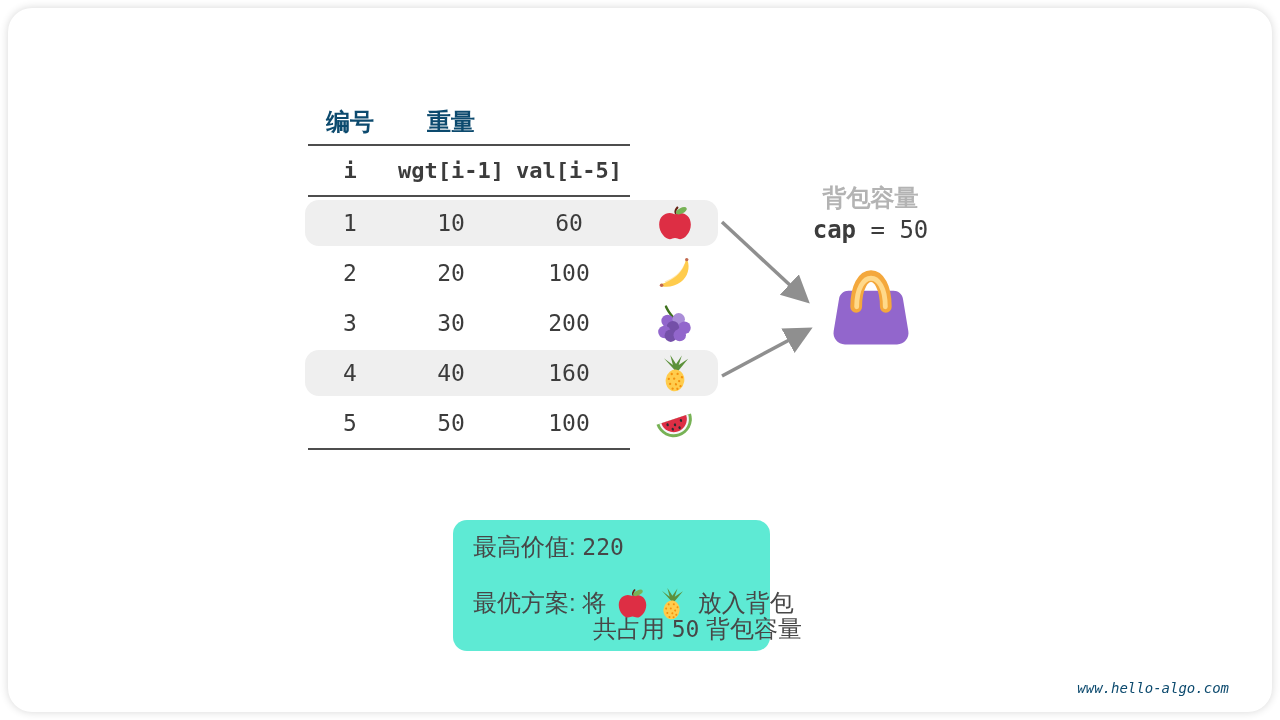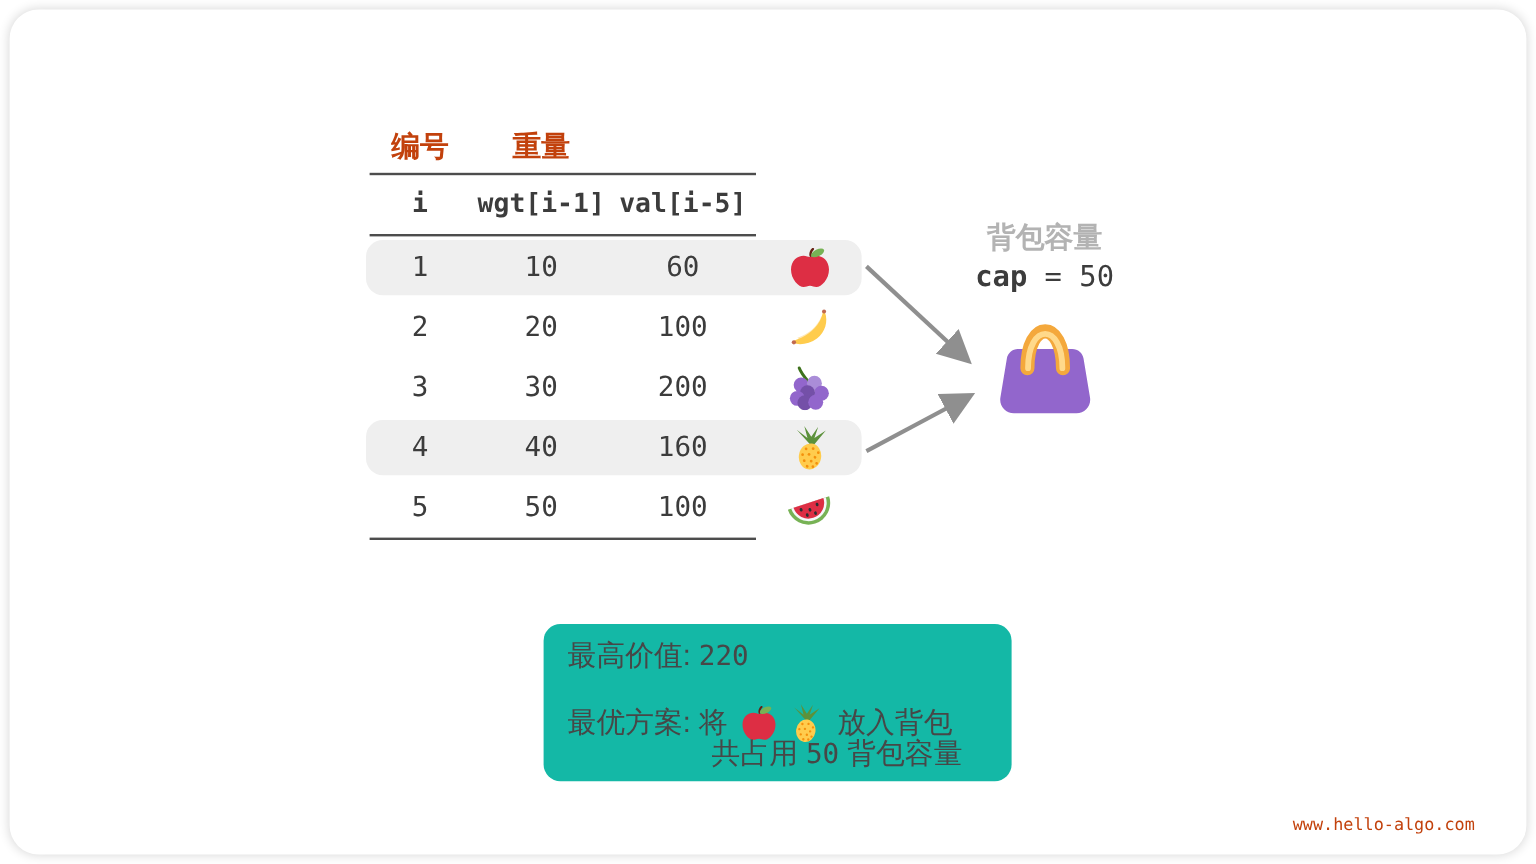--- a/index.html
+++ b/index.html
@@ -7,21 +7,21 @@
               font-family:"Liberation Sans","DejaVu Sans",sans-serif; }
   .card { position:absolute; left:8px; top:8px; width:1264px; height:704px;
           background:#ffffff; border-radius:24px;
           box-shadow:0 0 9px rgba(0,0,0,0.16); }
   .mono { font-family:"DejaVu Sans Mono","Liberation Mono",monospace; }
 
   
   .trow { position:absolute; left:297px; width:413px;
           display:grid; grid-template-columns:90px 112px 124px 87px; align-items:center; }
   .trow > div { text-align:center; }
-  .hdr-gray { top:90px; height:47px; color:#c2410c; font-weight:bold; font-size:24px; }
+  .hdr-gray { top:90px; height:47px; color:#0c4a6e; font-weight:bold; font-size:24px; }
   .hdr-var  { top:138px; height:49px; color:#3c3c3c; font-weight:bold; font-size:22px; }
   .r1 { top:192px; height:46px; }
   .r2 { top:240px; height:50px; }
   .r3 { top:290px; height:50px; }
   .r4 { top:342px; height:46px; }
   .r5 { top:390px; height:50px; }
   .sel { background:#efefef; border-radius:14px; }
   .num { color:#3c3c3c; font-size:23px; }
   .rule { position:absolute; left:300px; width:322px; height:0;
           border-top:2px solid #4d4d4d; }
@@ -31,30 +31,30 @@
   
   .cap-title { position:absolute; left:780px; top:174px; width:165px; text-align:center;
                color:#b3b3b3; font-weight:bold; font-size:24px; }
   .cap-line  { position:absolute; left:780px; top:208px; width:165px; text-align:center;
                color:#3c3c3c; font-size:24px; }
   .cap-line .var { font-weight:bold;margin-top:12px; }
   .bag-svg { position:absolute; left:817px; top:249px; width:92px; height:92px; }
   .overlay { position:absolute; left:0; top:0; pointer-events:none; }
 
   
-  .result { position:absolute; left:445px; top:512px; width:390px; height:131px;
-            background:#14b8a6; border-radius:14px; color:#474747; }
+  .result { position:absolute; left:445px; top:512px; width:317px; height:131px;
+            background:#5eead4; border-radius:14px; color:#474747; }
   .rline { position:absolute; white-space:nowrap; font-size:24px; }
   .rl1 { left:20px; top:12px; line-height:30px; }
   .rl2 { left:20px; top:62px; line-height:42px; }
   .rl3 { left:140px; top:94px; line-height:30px; }
   .rline .mono { font-size:23px; }
   .inline-fruit { width:33px; height:33px; vertical-align:-9px; margin:0 3px; }
 
-  .watermark { position:absolute; right:43px; top:672px; color:#c2410c; font-size:14px; }
+  .watermark { position:absolute; right:43px; top:672px; color:#0c4a6e; font-size:14px;font-style:italic; }
 </style>
 </head>
 <body>
 
 <svg width="0" height="0" style="position:absolute" aria-hidden="true">
   <defs>
     <symbol id="sym-apple" viewBox="0 0 36 36">
       <path fill="#DD2E44" d="M33 19.5c0 7.8-6 13.8-10 13.8-2 0-3-1-5-1s-3 1-5 1C9 33.3 3 27.3 3 19.5 3 12.5 8 8.6 13 8.6c2.1 0 3.5 1 5 1s2.9-1 5-1c5 0 10 3.9 10 10.9z"></path>
       <path fill="#662113" d="M18.6 9.6c-.5 0-.9-.3-1-.8-.5-2.1.3-4.5 2-6.1.4-.4 1-.3 1.4.1.4.4.3 1-.1 1.4-1.2 1.1-1.8 2.8-1.4 4.3.1.5-.2 1-.7 1.1h-.2z"></path>
       <ellipse fill="#77B255" cx="24" cy="6.4" rx="5.6" ry="2.7" transform="rotate(-26 24 6.4)"></ellipse>

